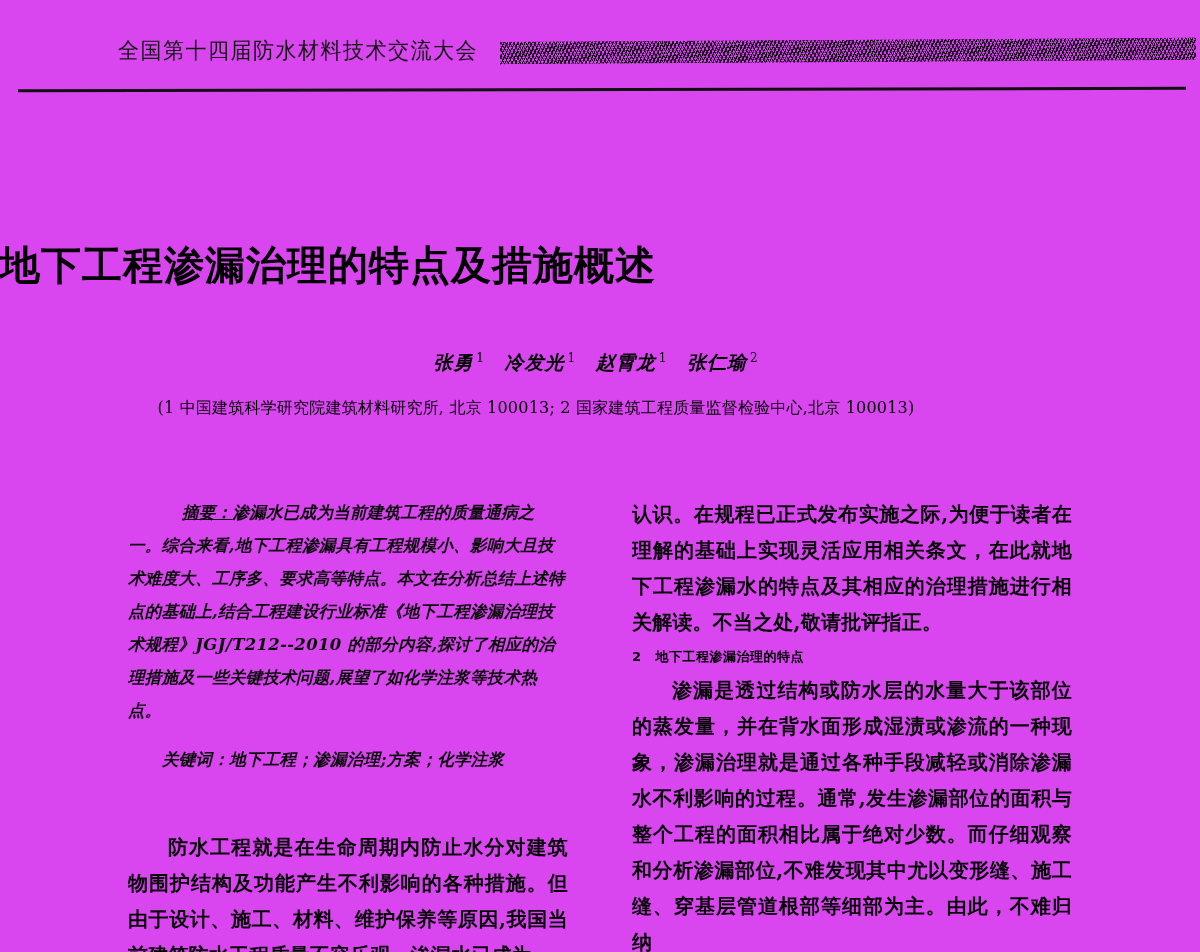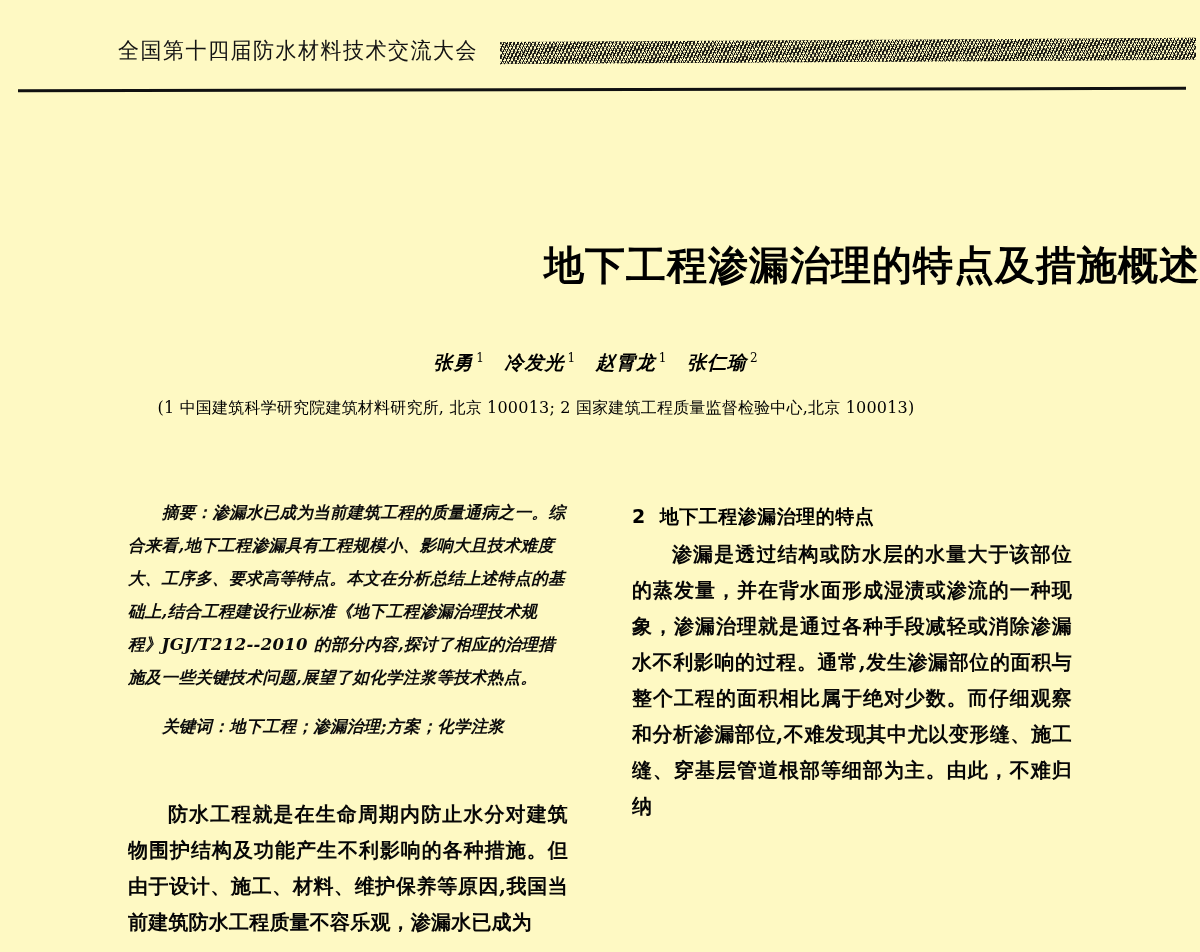--- a/index.html
+++ b/index.html
@@ -12,21 +12,21 @@
     height: 952px;
     overflow: hidden;
     font-family: "DejaVu Sans", "Liberation Sans", sans-serif;
     color: #0a0a0a;
     position: relative;
   }
   #page {
     position: relative;
     width: 1200px;
     height: 952px;
-    background: #fef9c3;
+    background: #d946ef;
   }
 
   
   .running-head {
     position: absolute;
     left: 0;
     top: 28px;
     width: 1200px;
     height: 46px;
     display: flex;
@@ -70,21 +70,21 @@
     background: #111;
     transform: rotate(-0.12deg);
   }
 
   
   .doc-title {
     position: absolute;
     left: 0;
     top: 238px;
     width: 1200px;
-    text-align: right;
+    text-align: left;
     font-family: "DejaVu Serif", "Liberation Serif", serif;
     font-weight: 700;
     font-size: 40px;
     letter-spacing: 1px;
     color: #000;
   }
   .authors {
     position: absolute;
     left: 0;
     top: 350px;
@@ -128,36 +128,36 @@
 
   .abstract {
     font-family: "DejaVu Serif", "Liberation Serif", serif;
     font-style: italic;
     font-weight: 700;
     font-size: 16.5px;
     line-height: 33px;
     letter-spacing: 0.3px;
     color: #0b0b0b;
   }
-  .abstract .lead { margin-left: 34px; }
+  .abstract .lead { margin-left: 54px; text-decoration: underline; }
   .keywords {
     margin-top: 22px;
     margin-left: 34px;
     font-family: "DejaVu Serif", "Liberation Serif", serif;
     font-style: italic;
     font-weight: 700;
     font-size: 16.5px;
     letter-spacing: 0.3px;
     color: #0b0b0b;
   }
 
   .section-head {
     font-family: "DejaVu Sans", "Liberation Sans", sans-serif;
     font-weight: 700;
-    font-size: 19px;
+    font-size: 13px;
     letter-spacing: 0.5px;
     color: #000;
     margin-bottom: 6px;
   }
   .section-head .num { margin-right: 14px; }
   .section-head .spaced { letter-spacing: 13px; }
 
   .body-text {
     font-family: "DejaVu Serif", "Liberation Serif", serif;
     font-weight: 700;
@@ -210,20 +210,23 @@
     <div class="gap-intro"></div>
 
 
     <div class="body-text">
       <p class="indent">防水工程就是在生命周期内防止水分对建筑物围护结构及功能产生不利影响的各种措施。但由于设计、施工、材料、维护保养等原因,我国当前建筑防水工程质量不容乐观，渗漏水已成为</p>
     </div>
   </div>
 
   <div class="col col-right clip-box">
 
+    <div class="body-text">
+      <p>认识。在规程已正式发布实施之际,为便于读者在理解的基础上实现灵活应用相关条文，在此就地下工程渗漏水的特点及其相应的治理措施进行相关解读。不当之处,敬请批评指正。</p>
+    </div>
 
     <div class="gap-sec"></div>
 
     <div class="section-head">
       <span class="num">2</span><span>地下工程渗漏治理的特点</span>
     </div>
 
     <div class="body-text">
       <p class="indent">渗漏是透过结构或防水层的水量大于该部位的蒸发量，并在背水面形成湿渍或渗流的一种现象，渗漏治理就是通过各种手段减轻或消除渗漏水不利影响的过程。通常,发生渗漏部位的面积与整个工程的面积相比属于绝对少数。而仔细观察和分析渗漏部位,不难发现其中尤以变形缝、施工缝、穿基层管道根部等细部为主。由此，不难归纳</p>
     </div>

